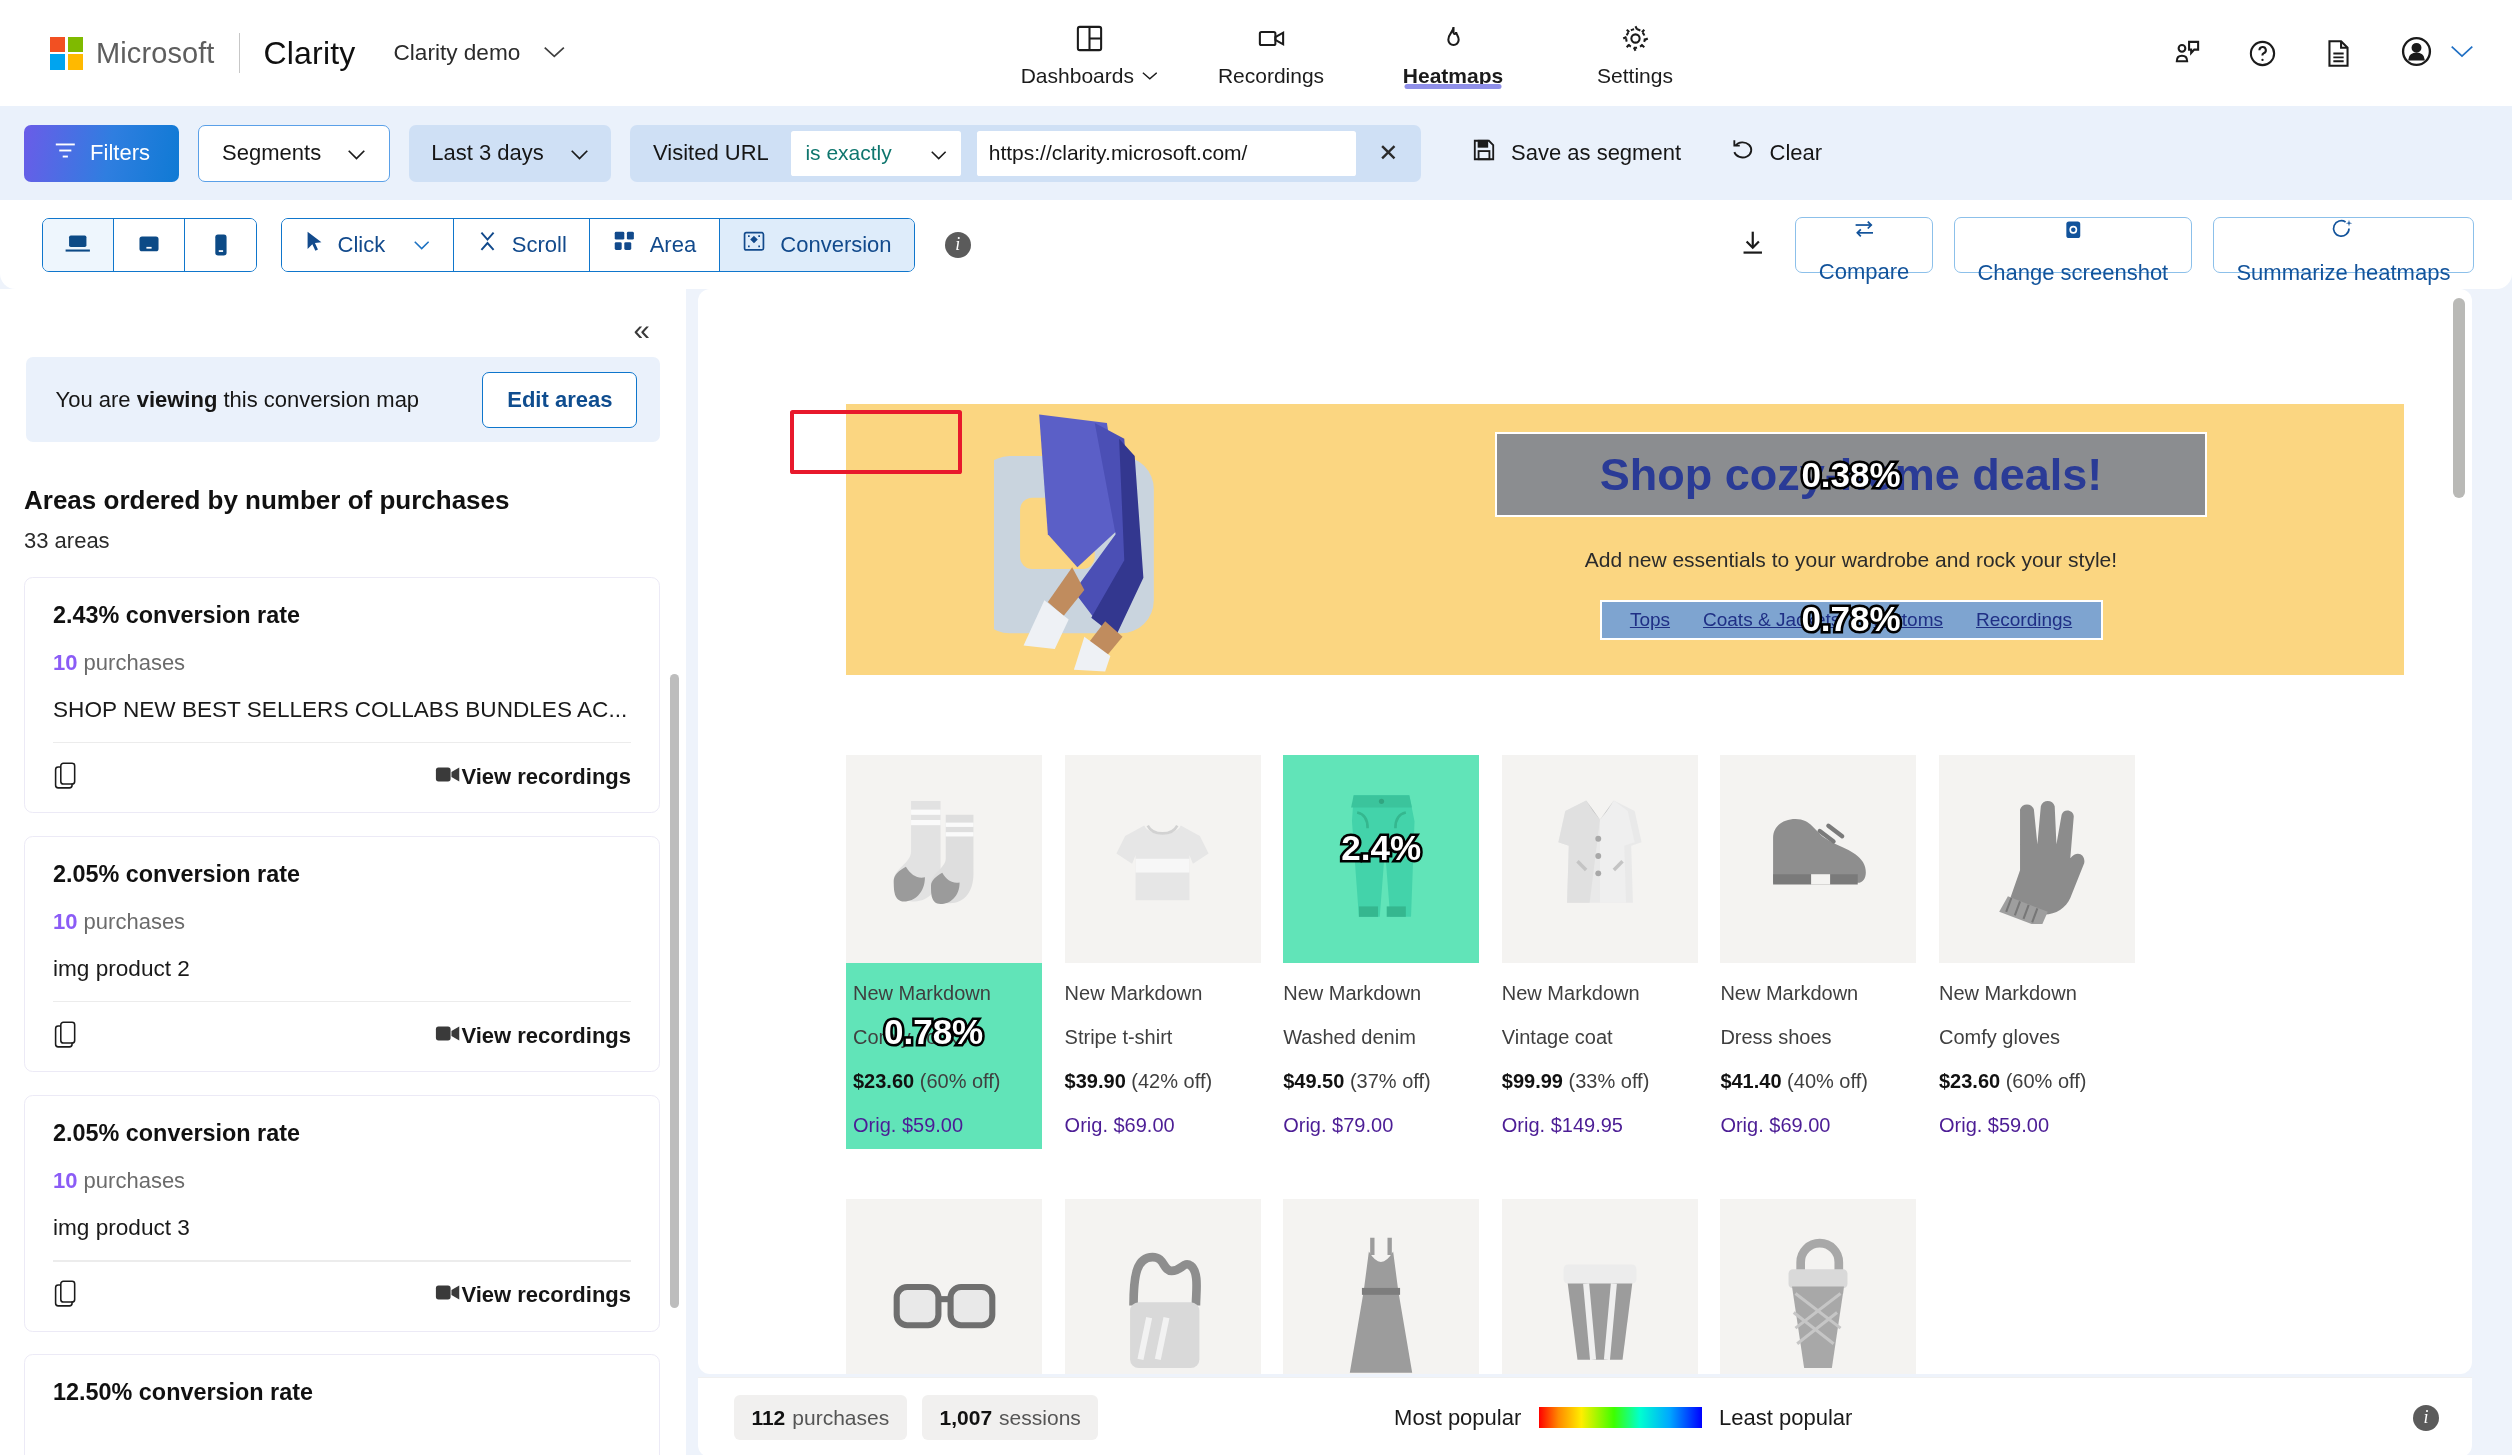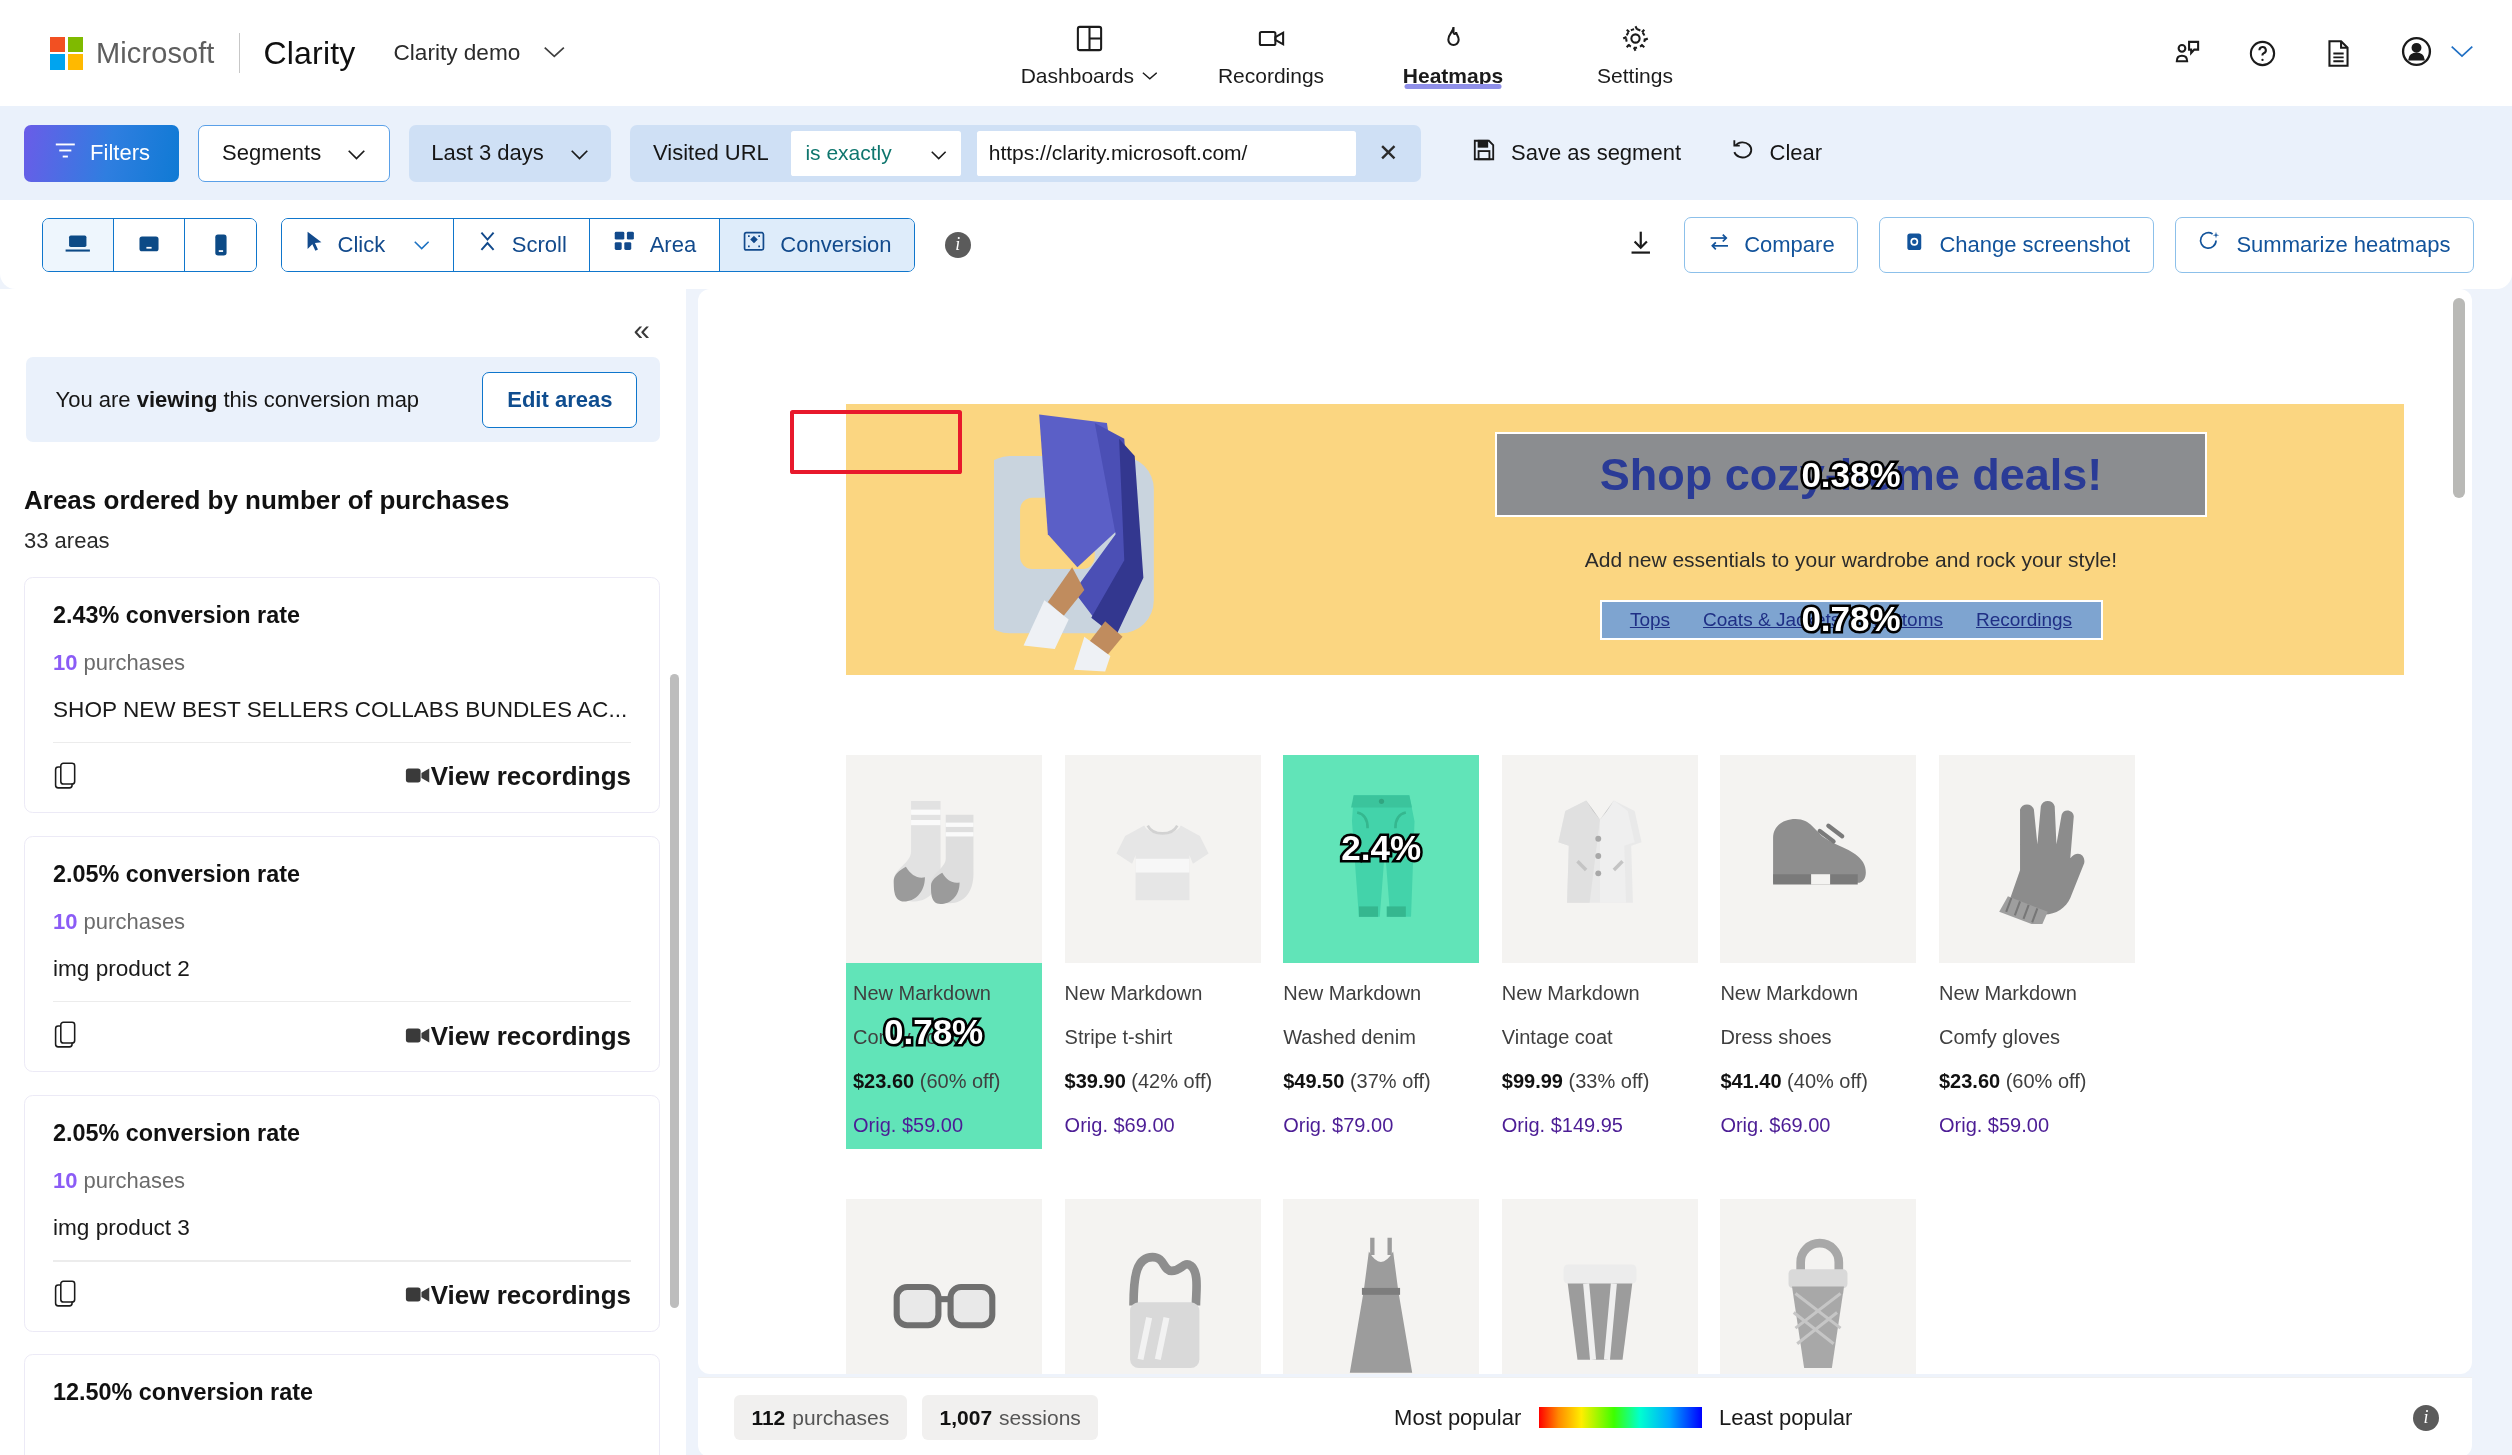--- a/index.html
+++ b/index.html
@@ -106,21 +106,21 @@
   .mode .chev { font-size: 16.5px; color: #1d72c2; margin-left: 14px; }
   .redbox { position: absolute; border: 4.3px solid #e8192c; border-radius: 2.6px;
     left: 790px; top: 210px; width: 172px; height: 64px; pointer-events: none; z-index: 5;}
   .info-dot { width: 26px; height: 26px; border-radius: 50%; background: #5b5b5b;
     color: #fff; font-size: 18px; display: flex; align-items: center;
     justify-content: center; margin-left: 29.5px; font-style: italic;
     font-family: "Liberation Serif", serif; cursor: pointer;}
   .tool-right { margin-left: auto; display: flex; align-items: center; gap: 21px; }
   .obtn { height: 56px; border: 1.7px solid #8cc0ea; border-radius: 7px; background: #fff;
     display: flex; align-items: center; gap: 14px; padding: 0 22.6px;
-    font-size: 22px; color: #12539b; cursor: pointer; font-family: inherit;}
+    font-size: 22px; color: #12539b; cursor: pointer; font-family: inherit; flex-direction: column;}
 
   
   .body { display: flex; height: 1168px; }
   .sidebar { width: 686px; background: #fff; position: relative; overflow: hidden; }
   .collapse { position: absolute; right: 36px; top: 26px; font-size: 29.5px;
     color: #3a3a3a; cursor: pointer; line-height: 1;}
   .viewing-bar { margin: 68px 26px 0 26px; height: 85px; background: #eaf1fb;
     border-radius: 7px; display: flex; align-items: center;
     justify-content: space-between; padding: 0 22.6px 0 29.5px; }
   .viewing-txt { font-size: 22px; color: #161616; }
@@ -135,21 +135,21 @@
   .card { border: 1.7px solid #eceaf6; border-radius: 8.7px; padding: 24px 28px 19px 28px;
     margin-bottom: 22.6px; background: #fff; }
   .c-rate { font-size: 23.4px; font-weight: 700; color: #111; }
   .c-pur { font-size: 22px; color: #6b6b6b; margin-top: 21px; }
   .c-pur b { color: #8b5cf6; font-weight: 700; }
   .c-name { font-size: 22.6px; color: #1a1a1a; margin-top: 21px; white-space: nowrap;
     overflow: hidden; text-overflow: ellipsis; }
   .c-sep { height: 1.7px; background: #ececec; margin: 19px 0 0 0; }
   .c-foot { display: flex; align-items: center; justify-content: space-between;
     margin-top: 17.4px; }
-  .c-rec { display: flex; align-items: flex-start; font-size: 26px;
+  .c-rec { display: flex; align-items: flex-start; font-size: 22px;
     color: #161616; font-weight: 700; cursor: pointer; }
   .sb-track { position: absolute; right: 7px; top: 385px; width: 9.5px;
     height: 634px; background: #bdbdbd; border-radius: 5.2px; }
 
   
   .canvas-outer { flex: 1; padding: 0 0 0 12px; position: relative; }
   .canvas { background: #fff; border-radius: 12px; height: 1085px;
     position: relative; overflow: hidden; margin-right: 40px; }
   .canv-scroll { position: absolute; right: 7px; top: 8.7px; width: 12px;
     height: 200px; background: #b9b9b6; border-radius: 7px; }

